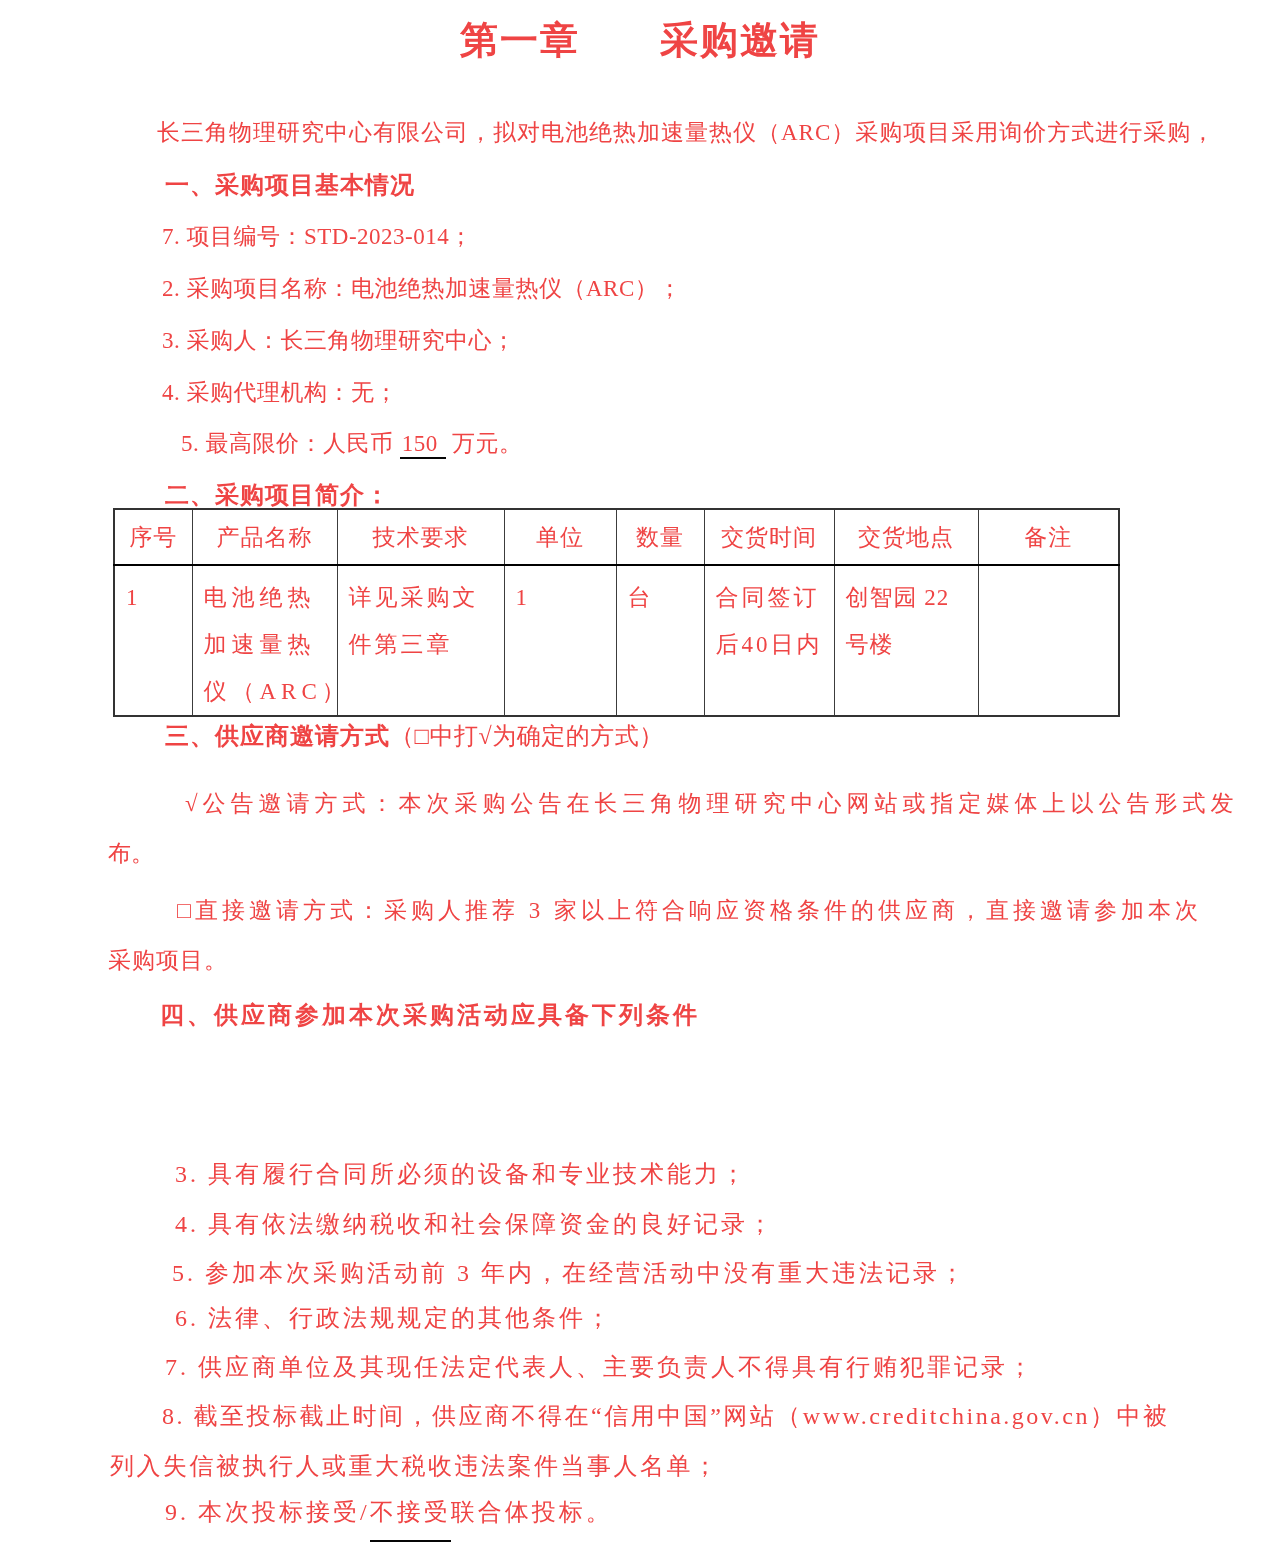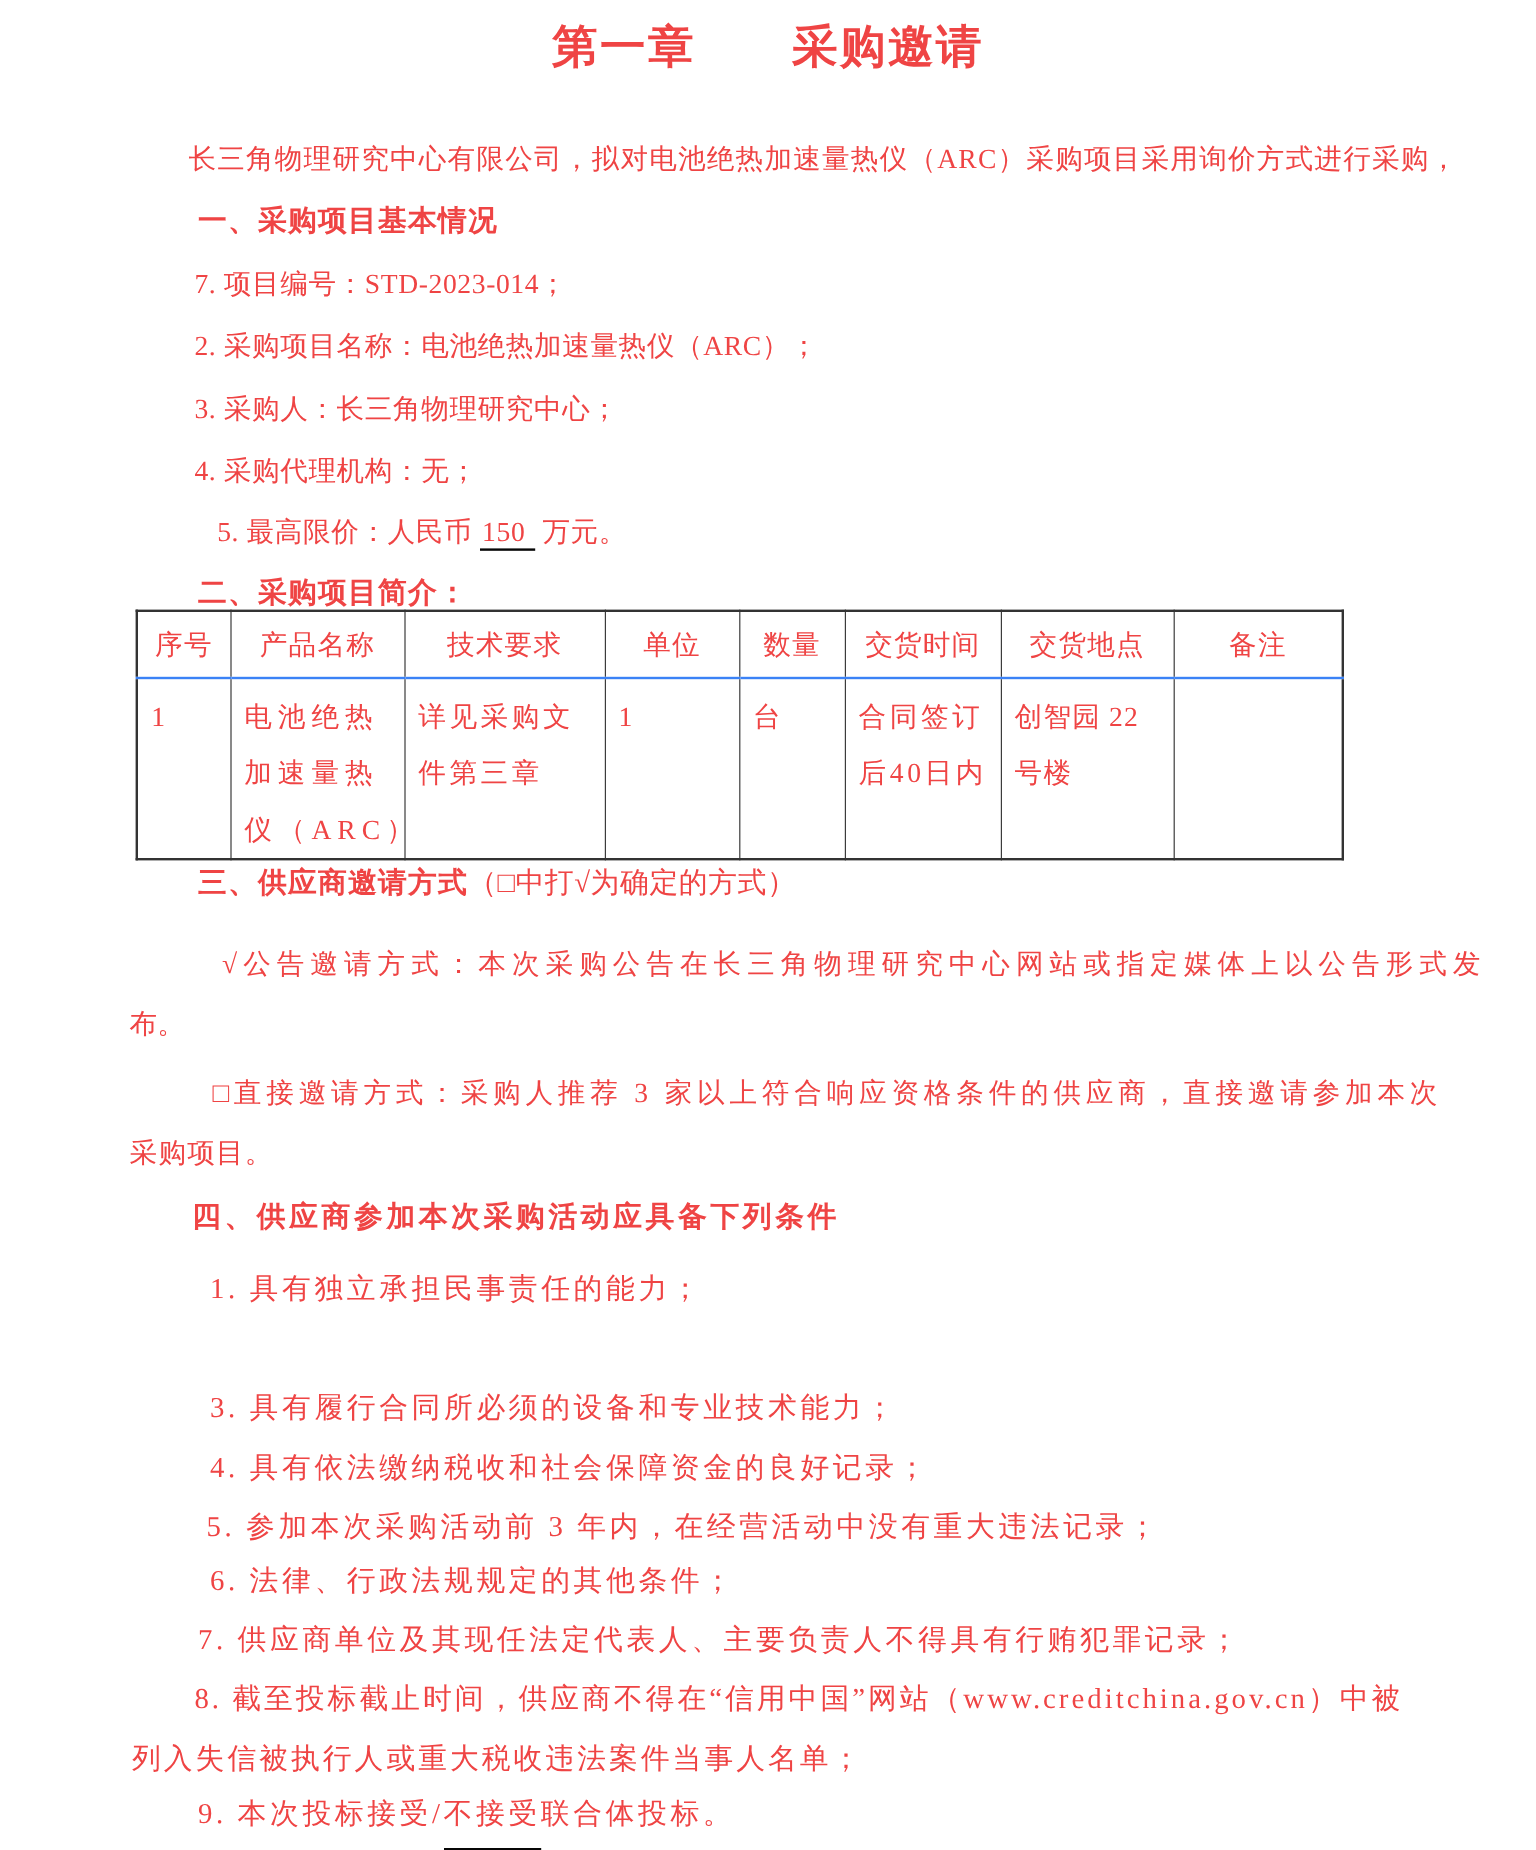--- a/index.html
+++ b/index.html
@@ -39,21 +39,21 @@
     width:1005px;height:197px;
     font-size:23px;
   }
   .doc-table th,.doc-table td{
     border:1px solid #3c3c3c;
     overflow:hidden;
   }
   .doc-table{border:2px solid #333;}
   .doc-table thead th{
     height:52px;font-weight:400;text-align:center;vertical-align:middle;
-    border-bottom:2px solid #3b82f6;letter-spacing:1px;
+    border-bottom:2px solid #000000;letter-spacing:1px;
   }
   .doc-table td{
     vertical-align:top;text-align:left;
     padding:8px 8px 0 11px;height:141px;
   }
   .cl{line-height:47px;white-space:nowrap;}
   .ls-prod{letter-spacing:5px;}
   .ls-tech{letter-spacing:3px;}
   .ls-time{letter-spacing:3px;}
   .ls-place{letter-spacing:1px;}
@@ -142,21 +142,20 @@
   <div class="abs sec-head" style="left:165px;top:722px;">
     <span>三、供应商邀请方式</span><span class="note">（□中打√为确定的方式）</span>
   </div>
   <div class="abs body-txt" style="left:108px;top:840px;">布。</div>
 
   <div class="abs body-txt" style="left:177px;top:897px;letter-spacing:4px;">□直接邀请方式：采购人推荐 3 家以上符合响应资格条件的供应商，直接邀请参加本次</div>
   <div class="abs body-txt" style="left:108px;top:947px;letter-spacing:1px;">采购项目。</div>
 
   <div class="abs sec-head" style="left:160px;top:1001px;letter-spacing:3px;">四、供应商参加本次采购活动应具备下列条件</div>
 
-  <div class="abs cond" style="left:175px;top:1061px;">1. 具有独立承担民事责任的能力；</div>
   <div class="abs cond" style="left:175px;top:1160px;">3. 具有履行合同所必须的设备和专业技术能力；</div>
   <div class="abs cond" style="left:175px;top:1210px;">4. 具有依法缴纳税收和社会保障资金的良好记录；</div>
   <div class="abs cond" style="left:172px;top:1259px;">5. 参加本次采购活动前 3 年内，在经营活动中没有重大违法记录；</div>
   <div class="abs cond" style="left:175px;top:1304px;">6. 法律、行政法规规定的其他条件；</div>
   <div class="abs cond" style="left:165px;top:1353px;">7. 供应商单位及其现任法定代表人、主要负责人不得具有行贿犯罪记录；</div>
 
   <div class="abs cond" style="left:162px;top:1402px;letter-spacing:2.5px;">8. 截至投标截止时间，供应商不得在“信用中国”网站（www.creditchina.gov.cn）中被</div>
   <div class="abs cond" style="left:110px;top:1452px;letter-spacing:2.5px;">列入失信被执行人或重大税收违法案件当事人名单；</div>
 
   <div class="abs cond" style="left:165px;top:1498px;">

